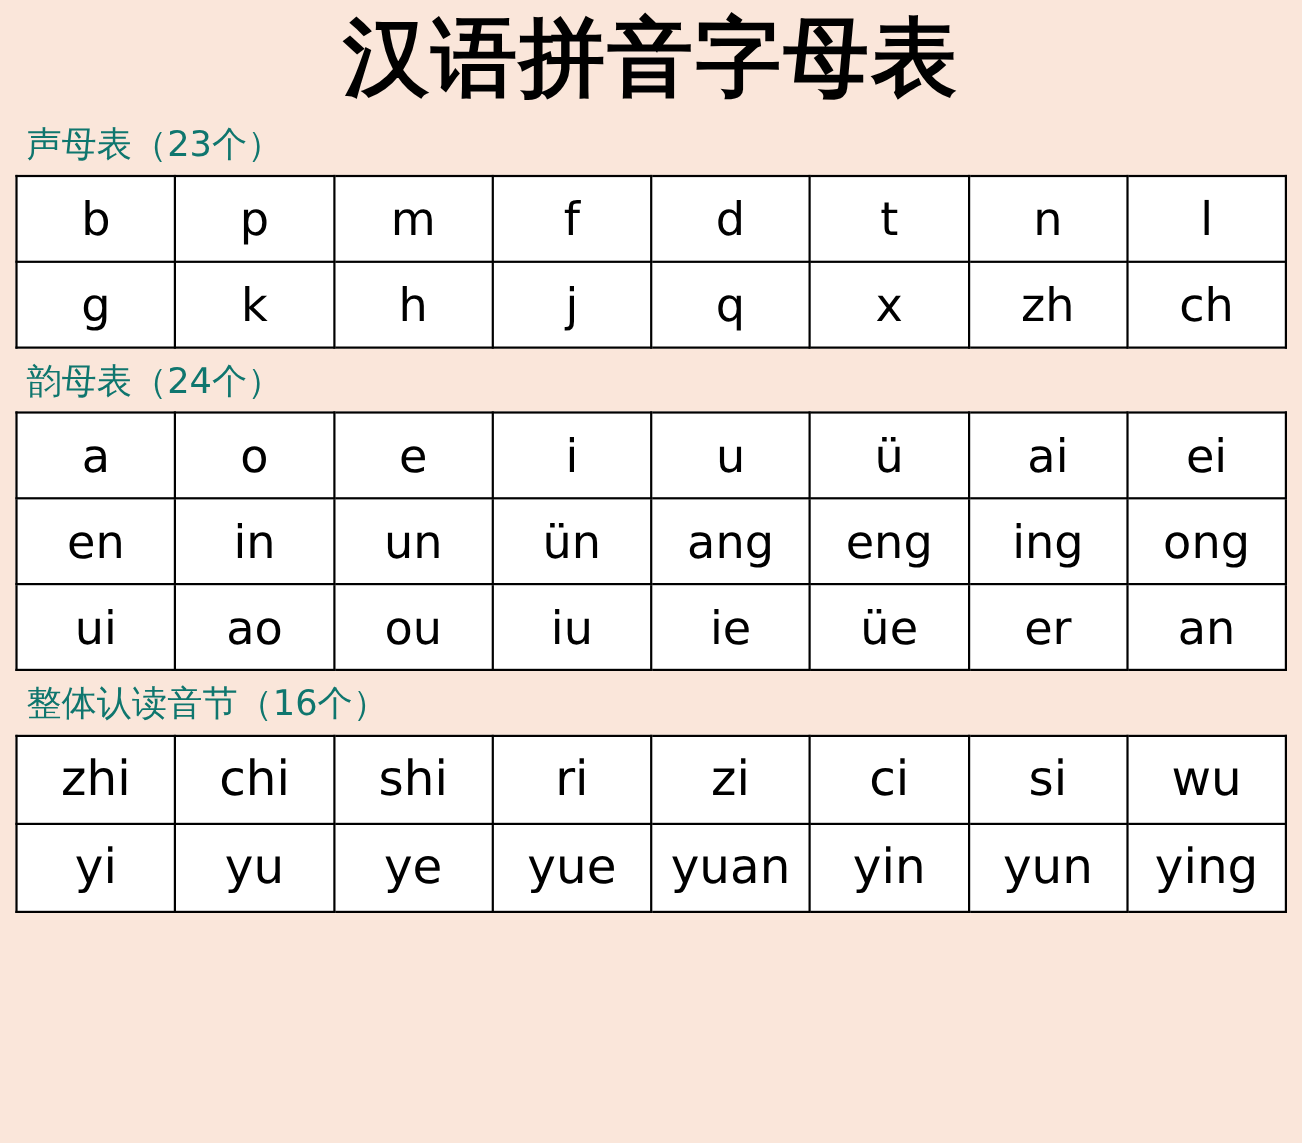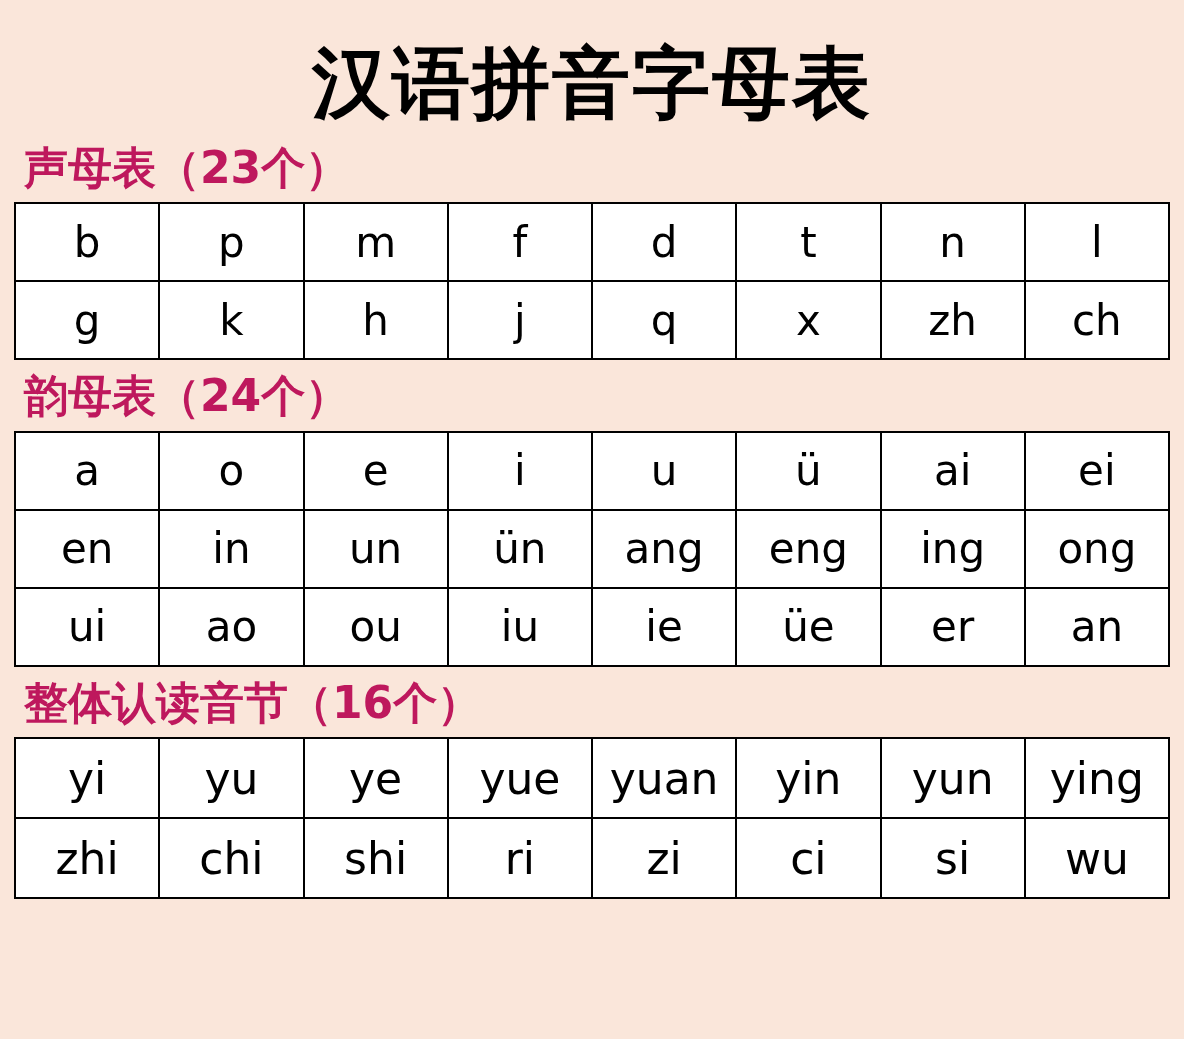--- a/index.html
+++ b/index.html
@@ -21,29 +21,29 @@
     box-sizing: border-box;
     padding: 0 14px;
   }
   .title {
     text-align: center;
     font-size: 78px;
     font-weight: 700;
     line-height: 1.0;
     letter-spacing: 2px;
     color: #000;
-    padding-top: 44px;
+    padding-top: 14px;
     padding-bottom: 10px;
     margin: 0;
     font-family: "DejaVu Sans", "Liberation Sans", sans-serif;
   }
   .section-label {
-    font-size: 44px;
-    font-weight: 700;
-    color: #be185d;
+    font-size: 32px;
+    font-weight: 400;
+    color: #0f766e;
     padding: 12px 0 10px 10px;
     line-height: 1.1;
     font-family: "DejaVu Sans", "Liberation Sans", sans-serif;
     white-space: nowrap;
   }
   table.grid {
     border-collapse: collapse;
     width: 1156px;
     table-layout: fixed;
     background: #ffffff;
@@ -138,36 +138,36 @@
         <td>er</td>
         <td>an</td>
       </tr>
     </tbody>
   </table>
 
   <div class="section-label">整体认读音节（16个）</div>
   <table class="grid syllables">
     <tbody>
       <tr>
+        <td>zhi</td>
+        <td>chi</td>
+        <td>shi</td>
+        <td>ri</td>
+        <td>zi</td>
+        <td>ci</td>
+        <td>si</td>
+        <td>wu</td>
+      </tr>
+      <tr>
         <td>yi</td>
         <td>yu</td>
         <td>ye</td>
         <td>yue</td>
         <td>yuan</td>
         <td>yin</td>
         <td>yun</td>
         <td>ying</td>
       </tr>
-      <tr>
-        <td>zhi</td>
-        <td>chi</td>
-        <td>shi</td>
-        <td>ri</td>
-        <td>zi</td>
-        <td>ci</td>
-        <td>si</td>
-        <td>wu</td>
-      </tr>
     </tbody>
   </table>
 
   <div class="spacer-bottom"></div>
 </div>
 
 </body></html>

